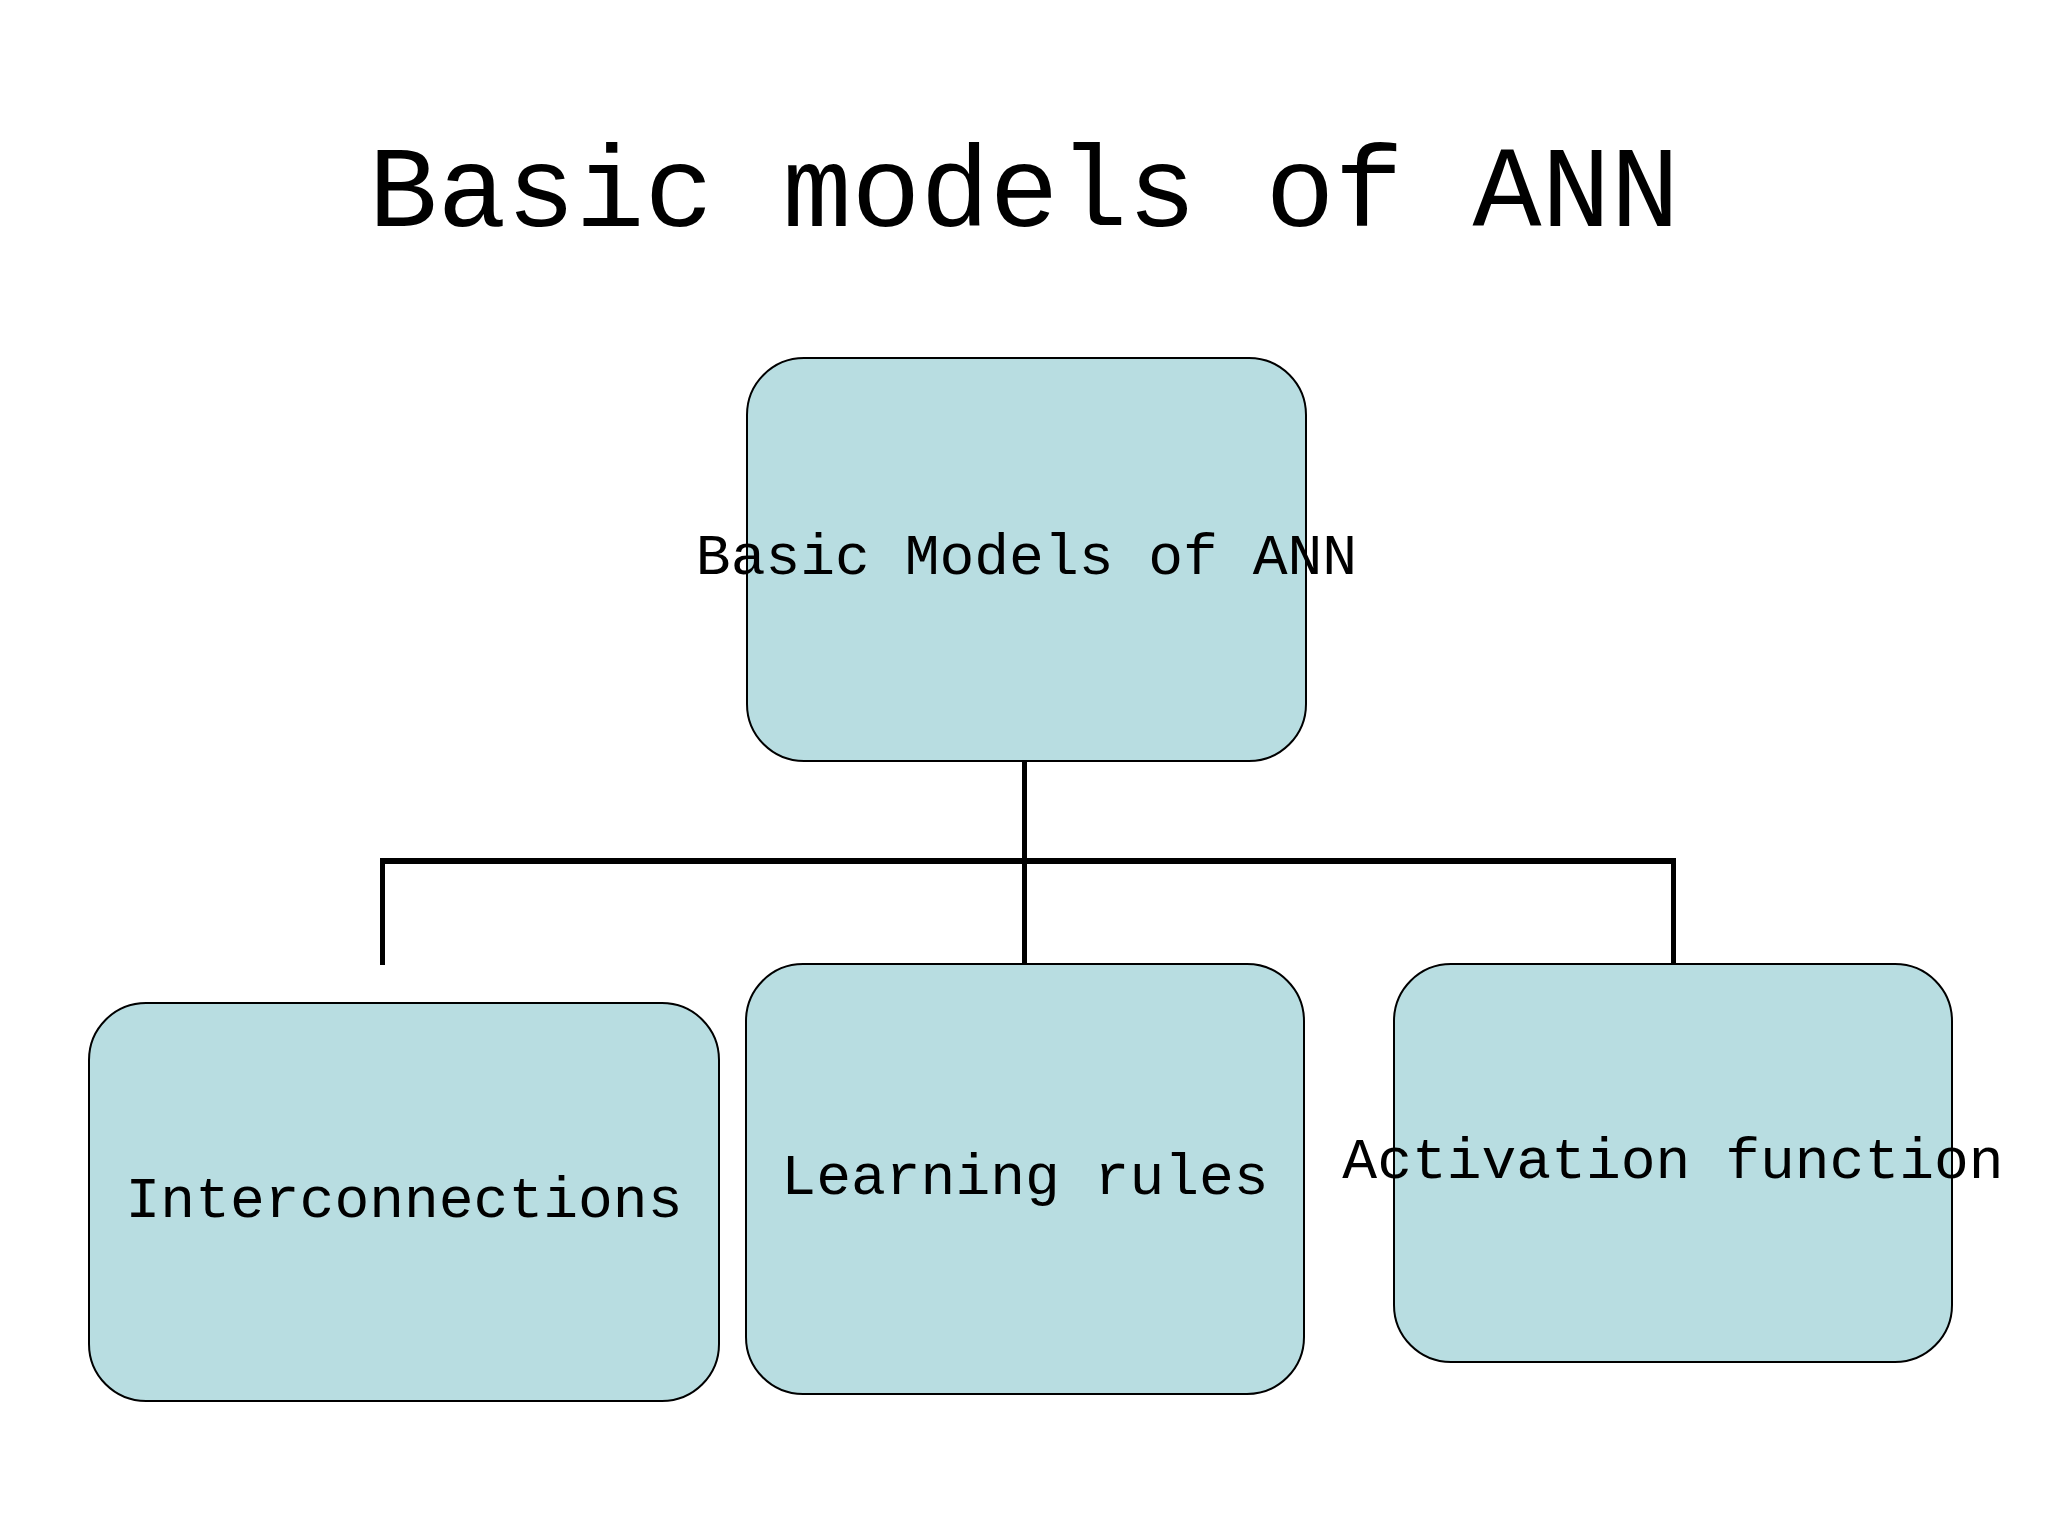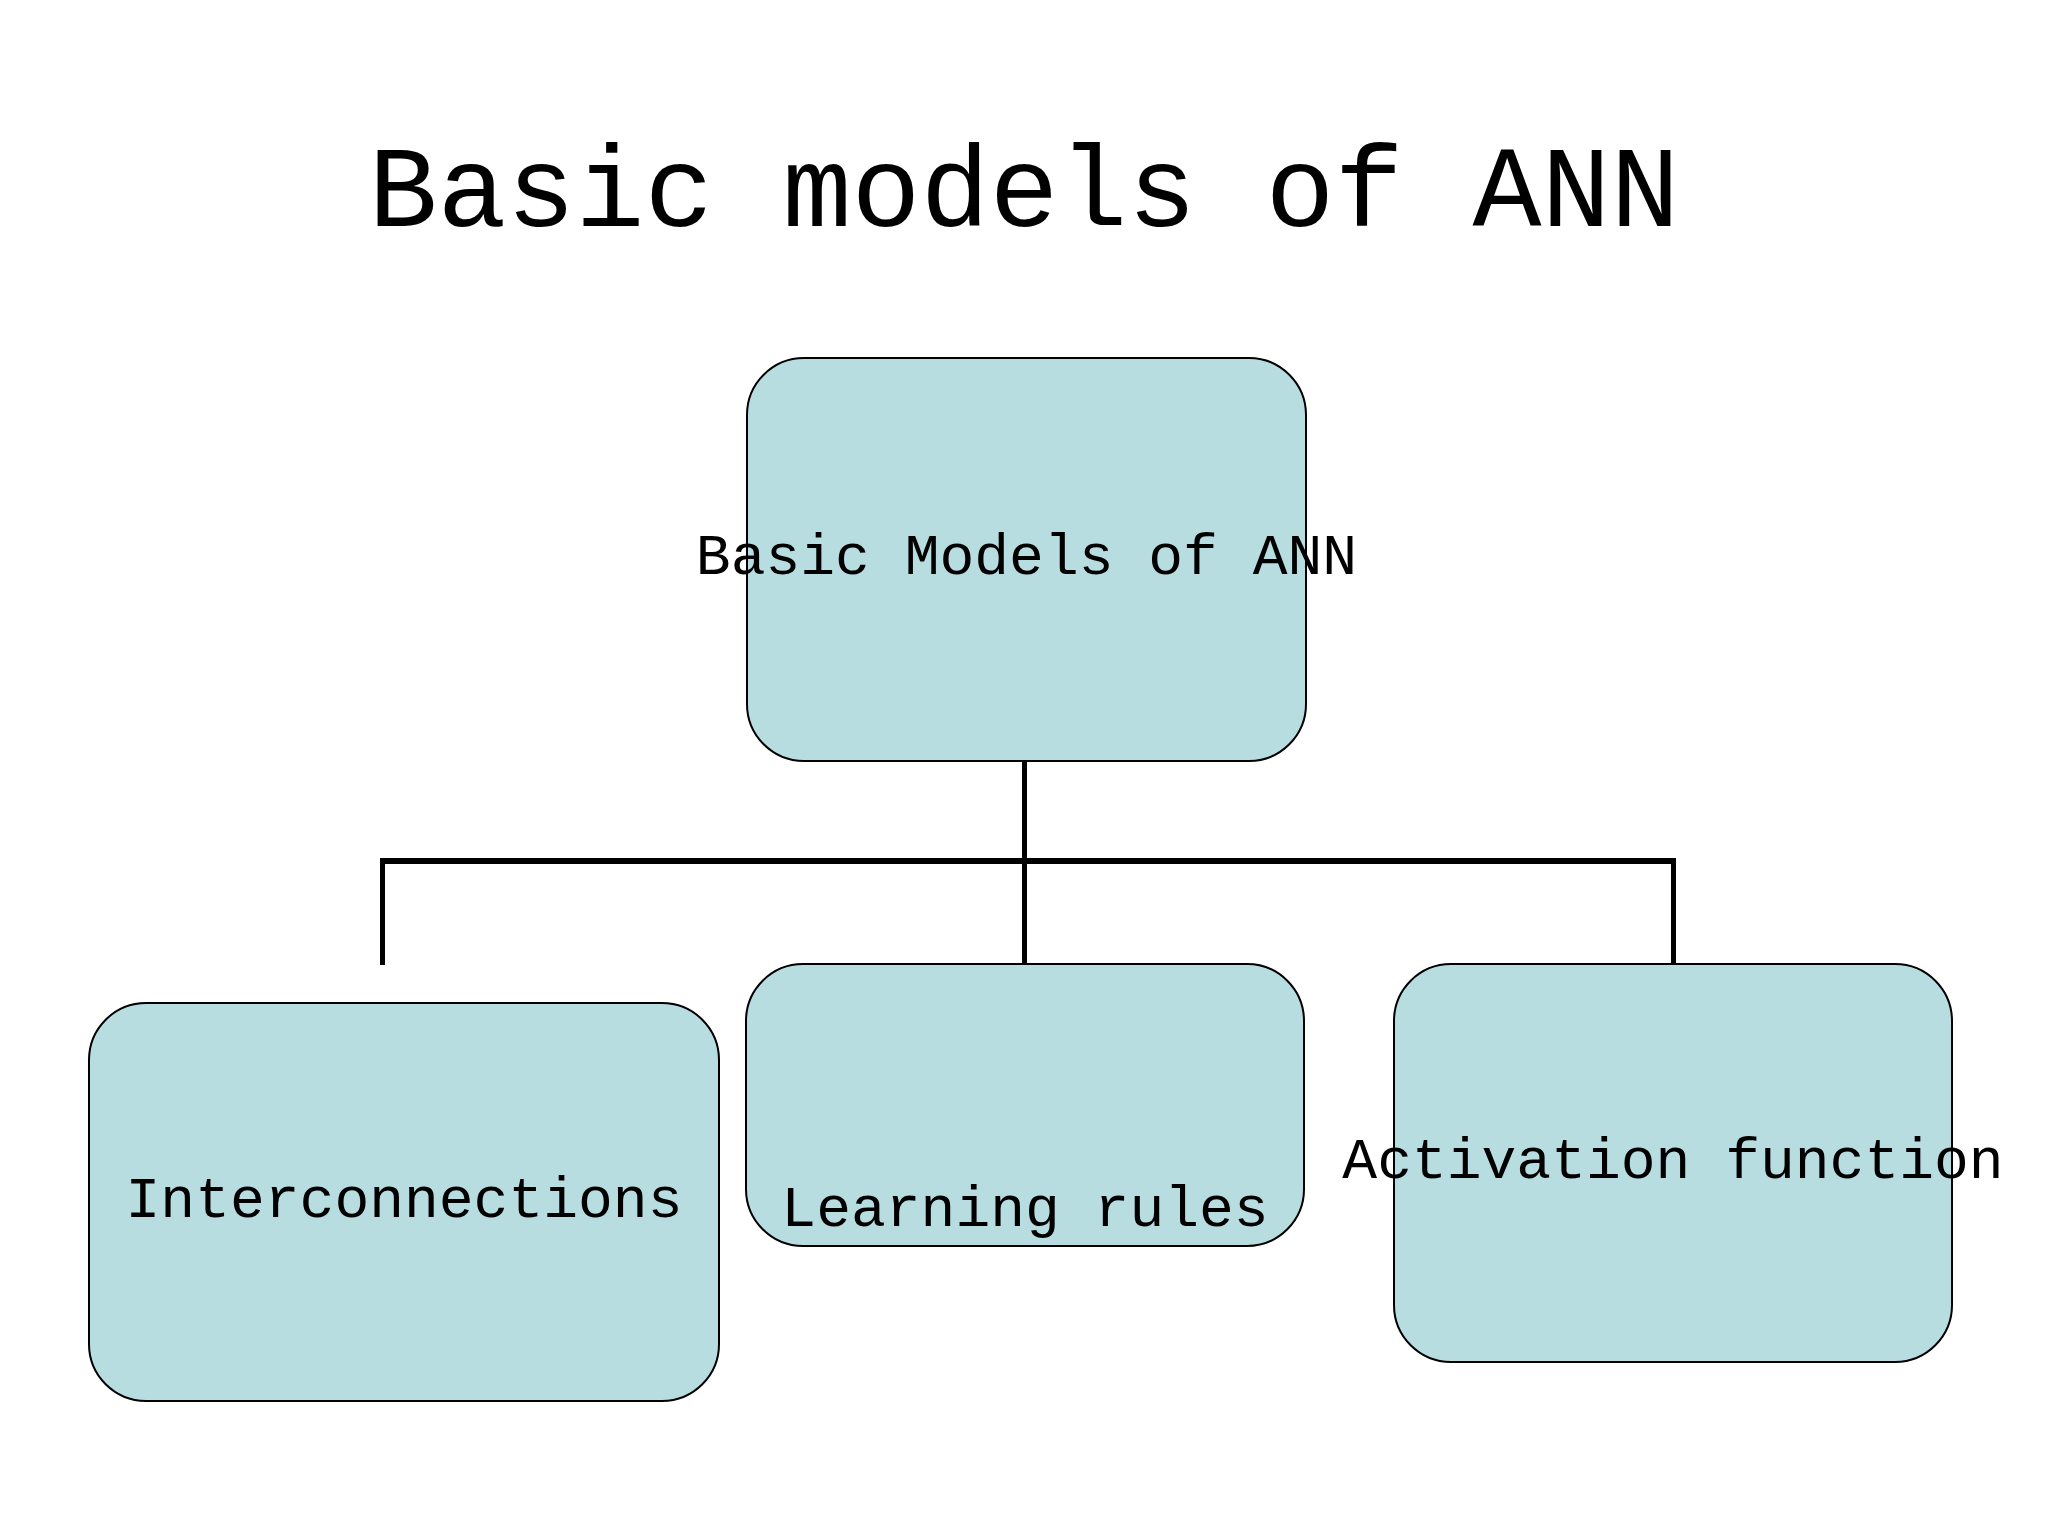--- a/index.html
+++ b/index.html
@@ -43,21 +43,21 @@
     text-align: center;
   }
   .node-label {
     font-size: 58px;
     line-height: 1.15;
     white-space: nowrap;
     color: var(--text);
   }
   .node-root   { left: 746px;  top: 357px; width: 561px; height: 405px; }
   .node-child1 { left: 88px;  top: 963px; width: 632px; height: 400px; margin-top: 39px; }
-  .node-child2 { left: 745px;  top: 963px; width: 560px; height: 284px; align-items: flex-end; }
+  .node-child2 { left: 745px;  top: 963px; width: 560px; height: 432px; }
   .node-child3 { left: 1393px; top: 963px; width: 560px; height: 400px; }
   .connector { position: absolute; background: var(--connector); }
   .connector-stem       { left: 1022px; top: 762px; width: 5px;    height: 102px; }
   .connector-bar        { left: 380px;  top: 858px; width: 1296px; height: 6px;  }
   .connector-drop-left  { left: 380px;  top: 858px; width: 5px;    height: 107px; }
   .connector-drop-mid   { left: 1022px; top: 858px; width: 5px;    height: 107px; }
   .connector-drop-right { left: 1671px; top: 858px; width: 5px;    height: 107px; }
 </style>
 </head>
 <body>

